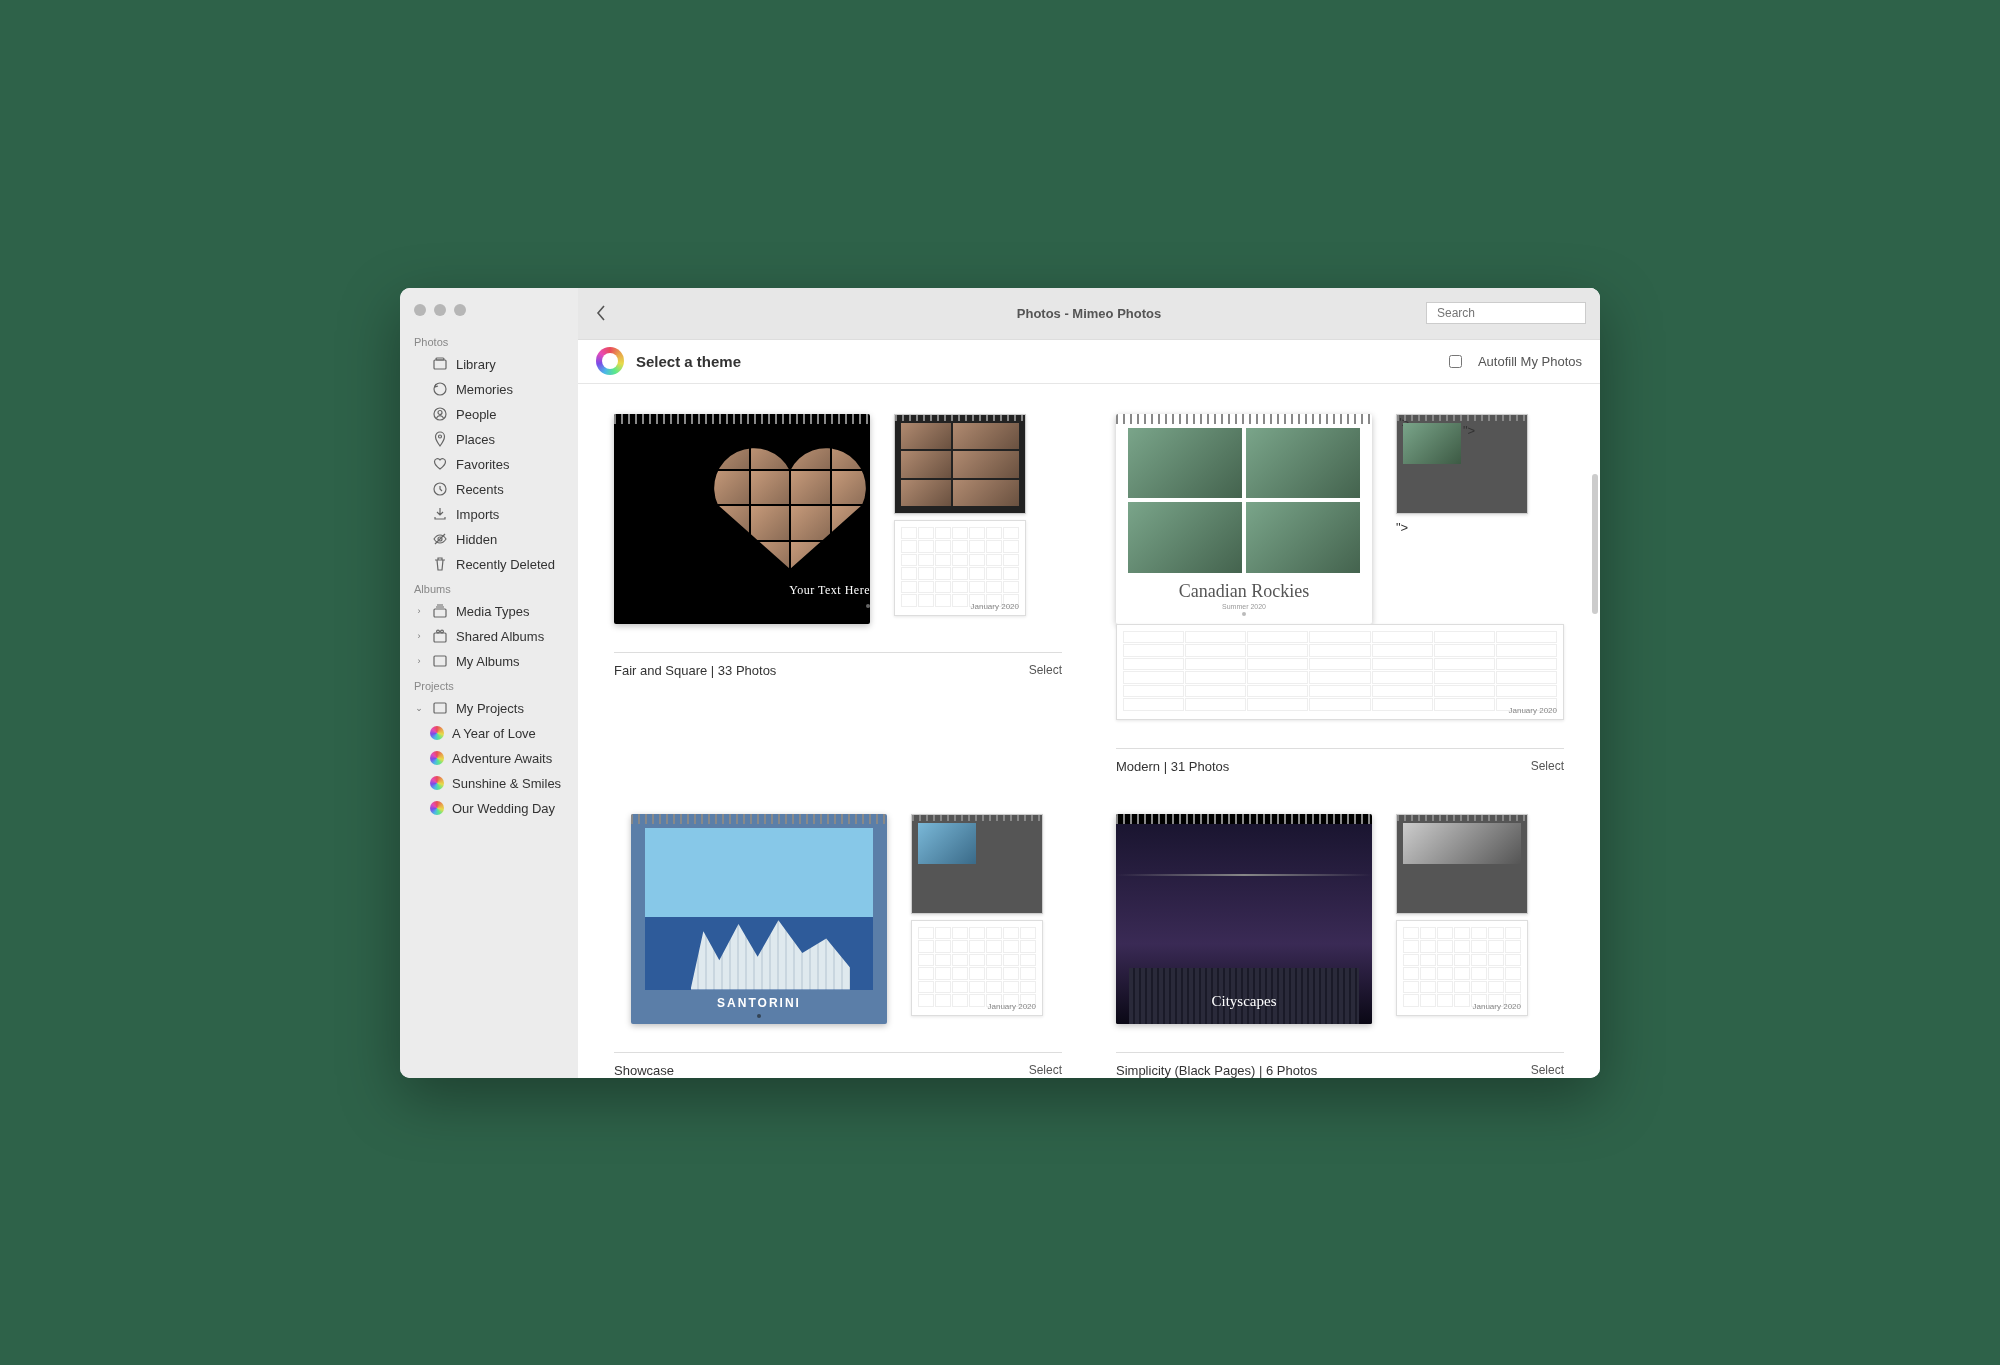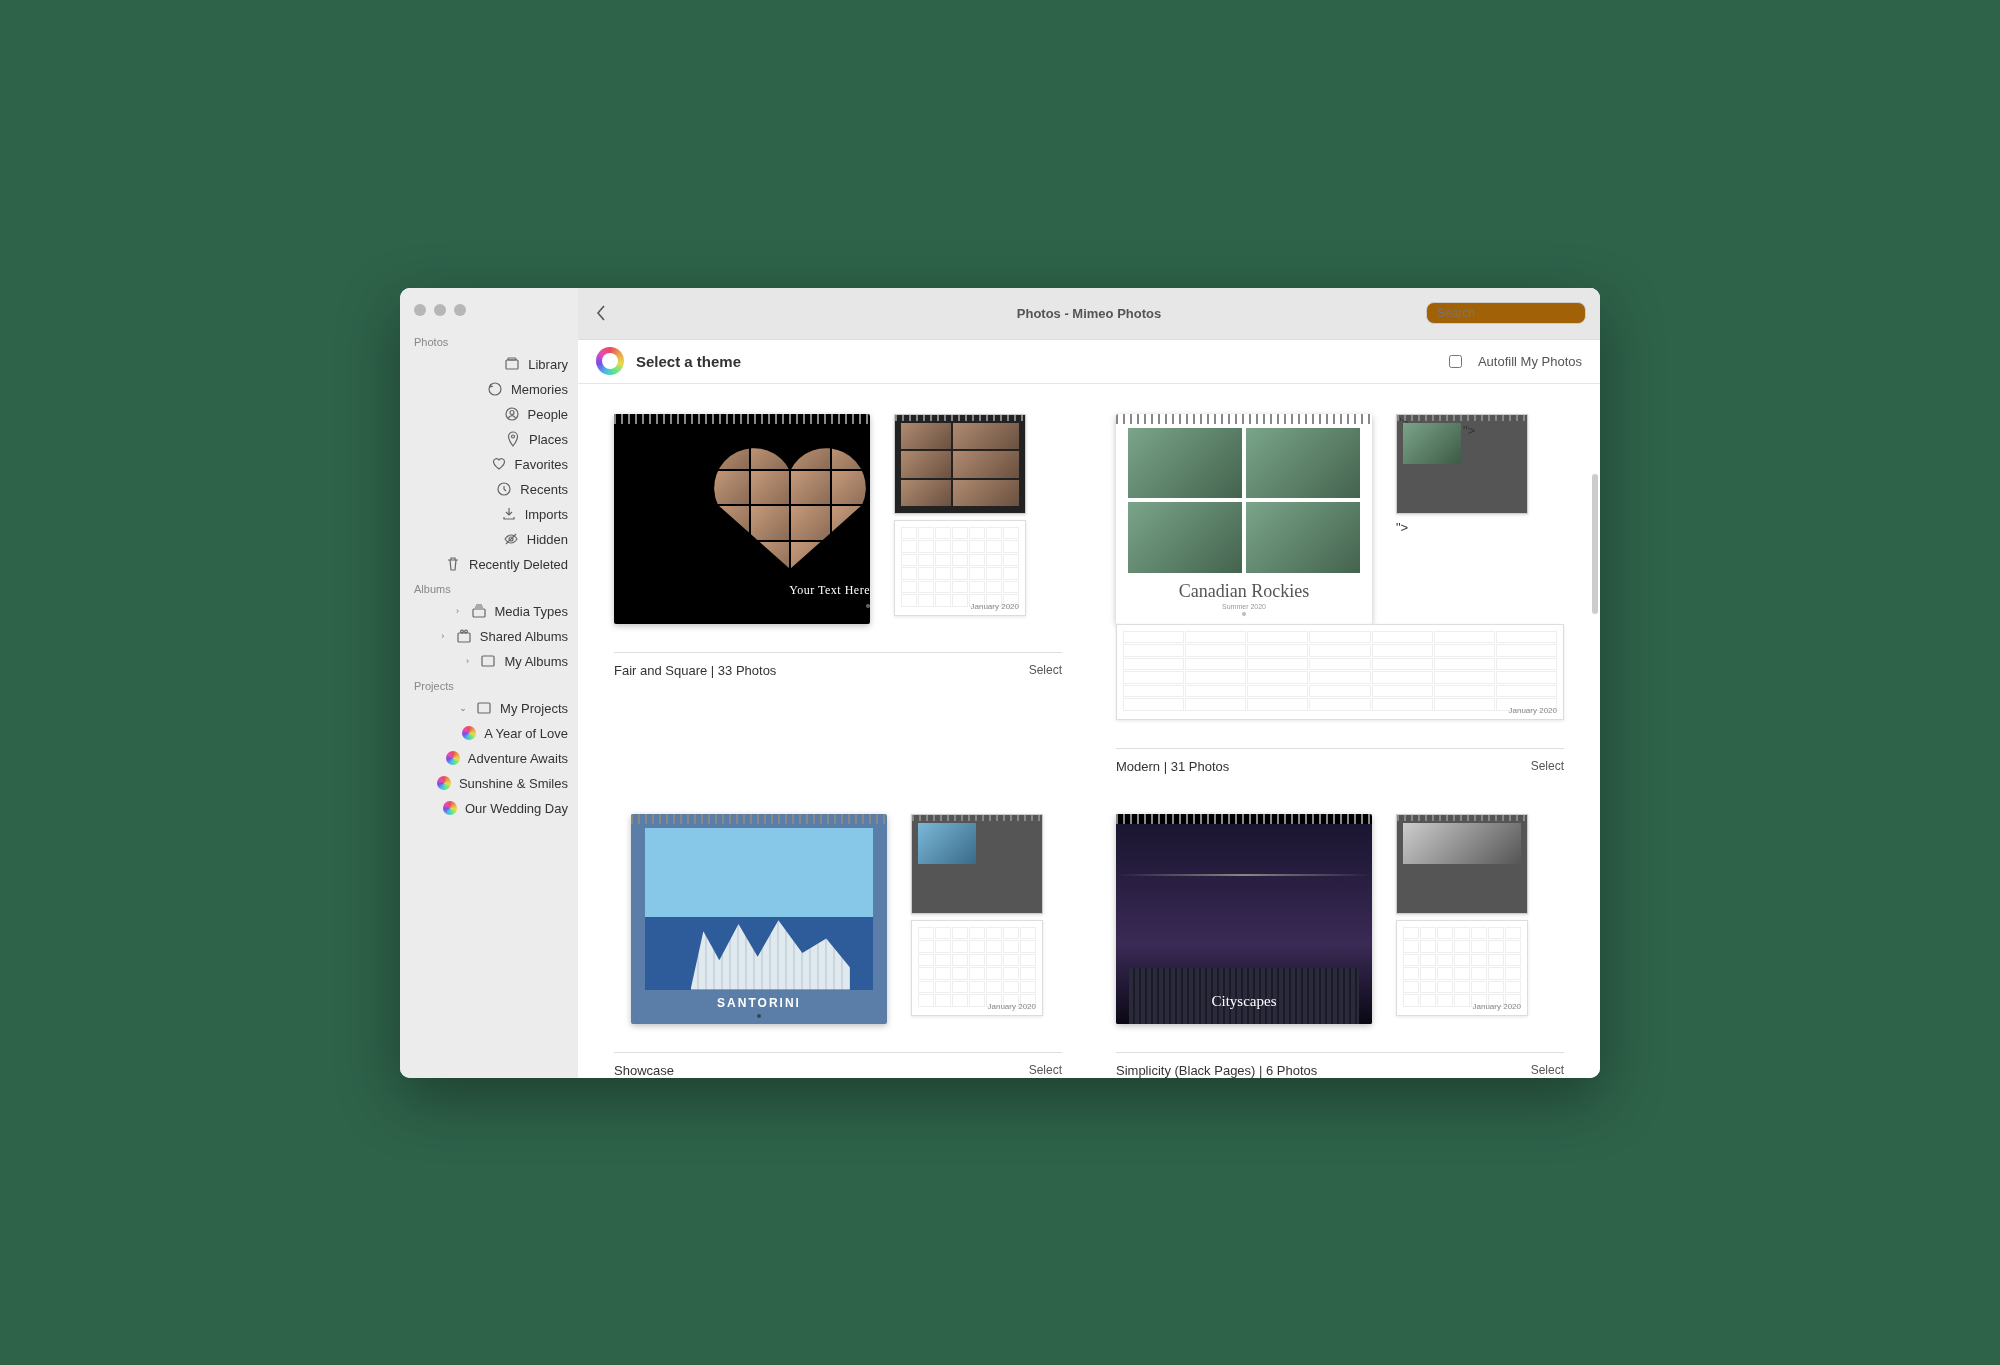--- a/index.html
+++ b/index.html
@@ -32,21 +32,21 @@
     flex-shrink: 0;
   }
   .traffic-lights { display: flex; gap: 8px; padding: 6px 14px 14px; }
   .tl { width: 12px; height: 12px; border-radius: 50%; background: #b6b6b6; }
   .sb-section-title {
     font-size: 11px; color: #888; padding: 6px 14px 4px;
   }
   .sb-item {
     display: flex; align-items: center; gap: 8px;
     padding: 4px 10px 4px 14px; height: 25px;
-    color: #333; cursor: default; justify-content: flex-end;
+    color: #333; cursor: default;
   }
   .sb-item .chev { width: 10px; font-size: 9px; color: #777; text-align: center; flex-shrink: 0;}
   .sb-item .chev.empty { visibility: hidden; }
   .sb-item .icon { width: 16px; height: 16px; flex-shrink:0; display:flex; align-items:center; justify-content:center; color:#666; }
   .sb-item .label { font-size: 13px; white-space: nowrap; overflow: hidden; text-overflow: ellipsis; }
   .sb-sub { padding-left: 30px; }
   .sb-sub .proj-dot {
     width: 14px; height: 14px; border-radius:50%;
     background: conic-gradient(#e84b5b,#e8a14b,#e8db4b,#5be88a,#4bb7e8,#7b4be8,#e84bb7,#e84b5b);
     flex-shrink:0;
@@ -59,21 +59,21 @@
     height: 52px; background: #e7e7e7;
     display:flex; align-items:center; padding: 0 14px; gap: 12px;
     border-bottom: 1px solid #ddd;
     position: relative;
   }
   .back-btn { width:18px; height:18px; display:flex; align-items:center; justify-content:center; color:#555; cursor:default;}
   .title-text { position:absolute; left:0; right:0; text-align:center; font-size:13px; font-weight:600; color:#555; pointer-events:none; }
   .search {
     margin-left:auto;
     width: 160px; height: 22px;
-    background:#a16207; border:1px solid #ccc; border-radius:8px;
+    background:#ffffff; border:1px solid #ccc; border-radius:0;
     display:flex; align-items:center; gap:4px; padding:8px 6px;
     color:#999;
   }
   .search input { border:none; outline:none; flex:1; font-size:12px; background:transparent; }
 
   .subheader {
     height: 44px; display:flex; align-items:center; padding: 0 18px; gap:12px;
     border-bottom: 1px solid #e6e6e6;
   }
   .brand-dot {

